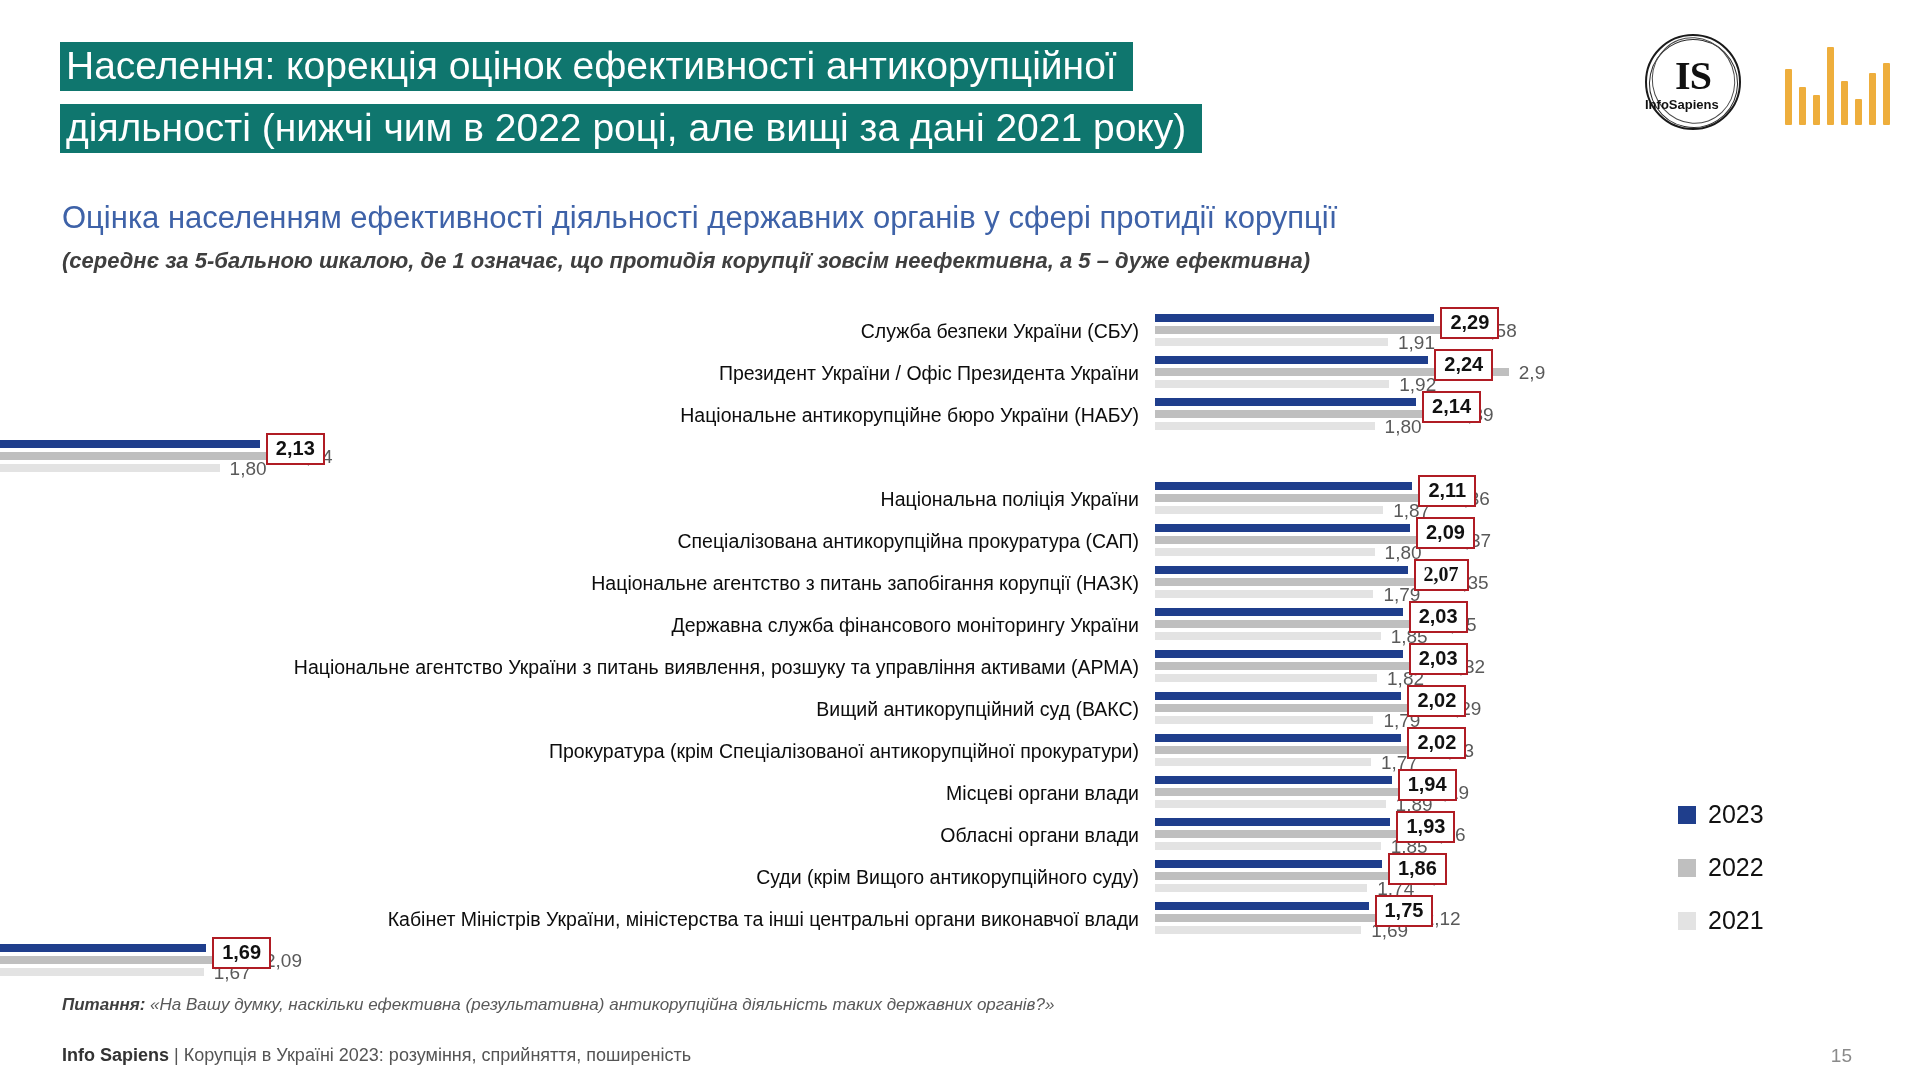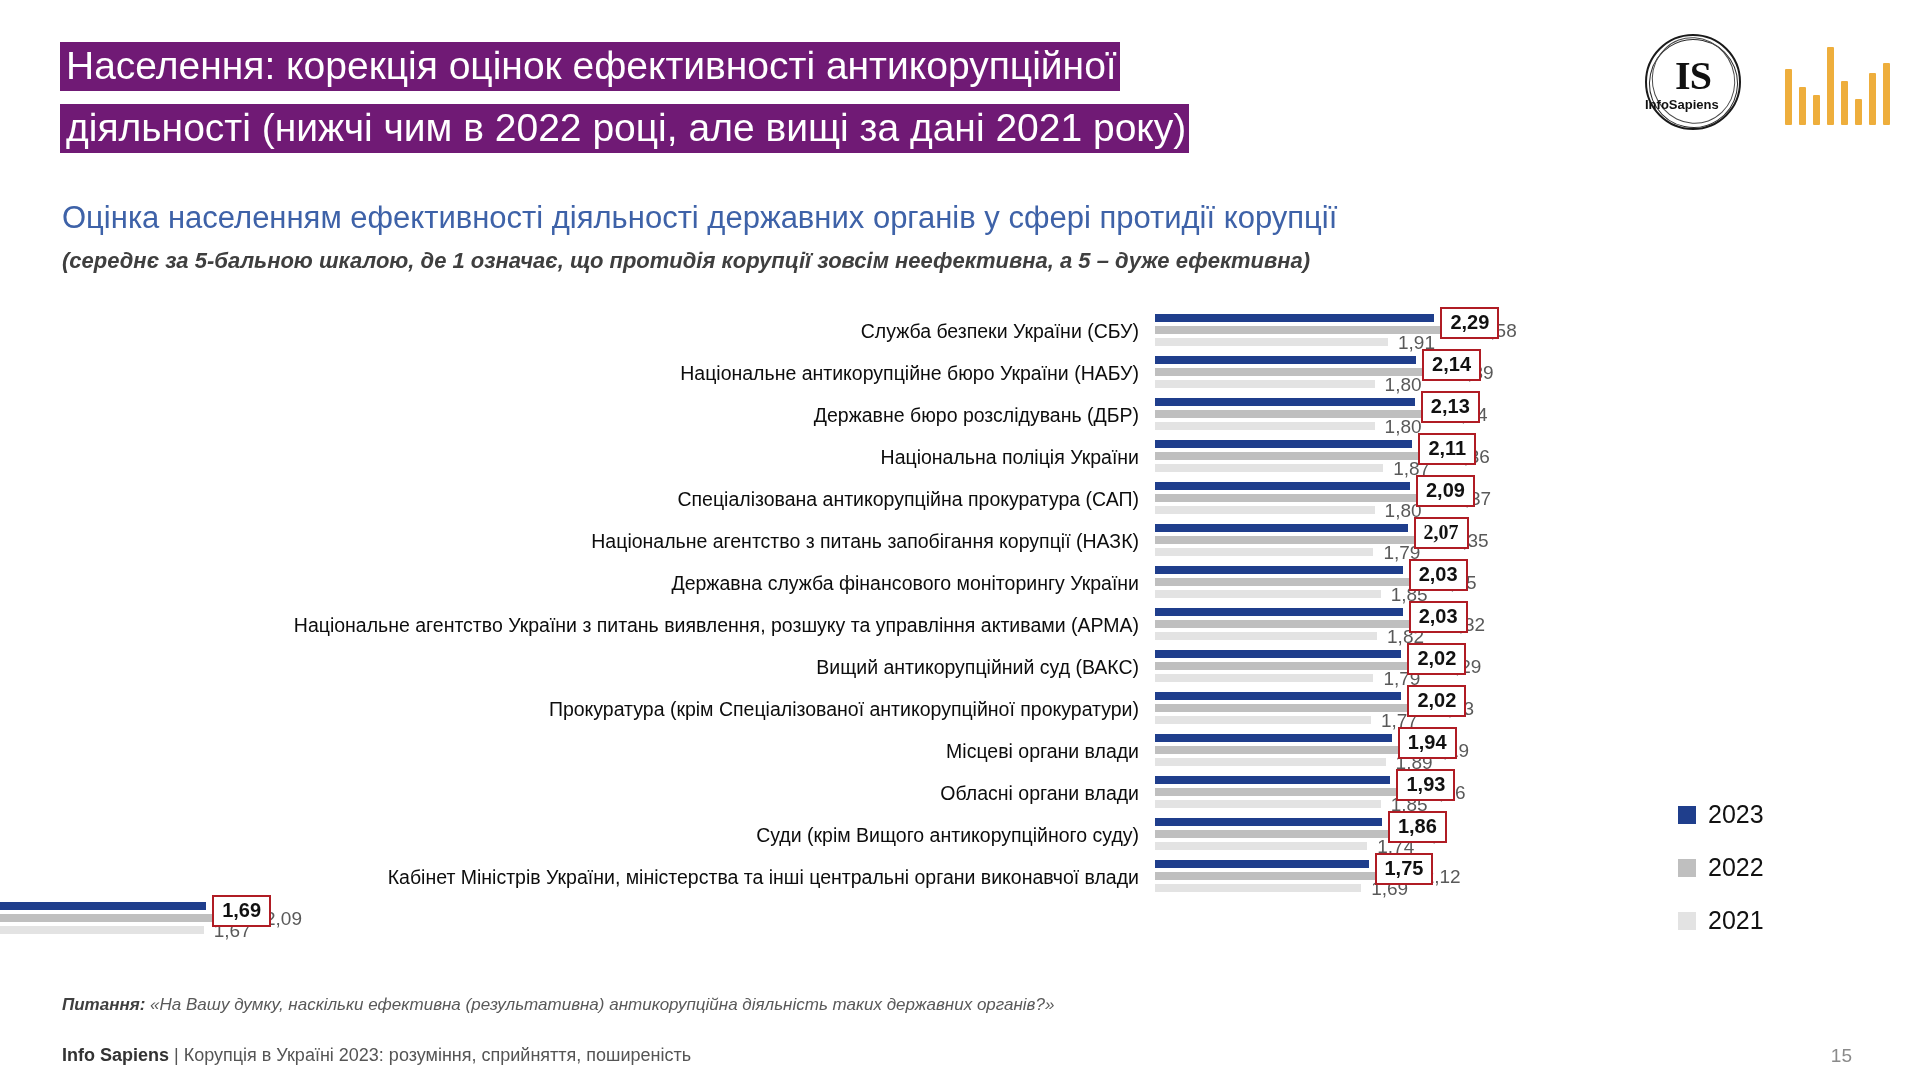--- a/index.html
+++ b/index.html
@@ -10,26 +10,26 @@
     overflow: hidden;
   }
   .slide { position: relative; width: 1920px; height: 1080px; background:#fff; }
 
   
   .title-block {
     position: absolute; left: 60px; top: 40px; width: 1540px;
   }
   .title-line {
     display: inline;
-    background: #701a75;
+    background: #0f766e;
     color: #ffffff;
     font-size: 39px;
     line-height: 52px;
     font-weight: 400;
-    padding: 2px 3px 4px 6px;
+    padding: 2px 16px 4px 6px;
     box-decoration-break: clone;
     -webkit-box-decoration-break: clone;
   }
   .title-wrap { line-height: 56px; }
 
   
   .logo-area { position: absolute; right: 30px; top: 34px; display:flex; align-items:center; gap: 44px; }
   .is-logo { position: relative; width: 96px; height: 96px; }
   .is-ring {
     position: absolute; inset: 0;
@@ -188,32 +188,42 @@
         <div class="bars">
           <div class="bar y2023" style="width: 279.38px; background: rgb(31, 62, 140);"></div>
           <div class="bar y2022" style="width: 314.76px; background: rgb(191, 191, 191);"></div>
           <div class="bar y2021" style="width: 233.02px; background: rgb(227, 227, 227);"></div>
           <div class="val-box" style="left: 285.38px;">2,29</div>
           <div class="val v2022" style="left: 324.76px;">2,58</div>
           <div class="val v2021" style="left: 243.02px;">1,91</div>
         </div>
       </div>
       <div class="row">
+        <div class="cat-label">Президент України / Офіс Президента України</div>
+        <div class="bars">
+          <div class="bar y2023" style="width: 273.28px; background: rgb(31, 62, 140);"></div>
+          <div class="bar y2022" style="width: 353.8px; background: rgb(191, 191, 191);"></div>
+          <div class="bar y2021" style="width: 234.24px; background: rgb(227, 227, 227);"></div>
+          <div class="val-box" style="left: 279.28px;">2,24</div>
+          <div class="val v2022" style="left: 363.8px;">2,9</div>
+          <div class="val v2021" style="left: 244.24px;">1,92</div>
+        </div>
+      </div>
+      <div class="row">
         <div class="cat-label">Національне антикорупційне бюро України (НАБУ)</div>
         <div class="bars">
           <div class="bar y2023" style="width: 261.08px; background: rgb(31, 62, 140);"></div>
           <div class="bar y2022" style="width: 291.58px; background: rgb(191, 191, 191);"></div>
           <div class="bar y2021" style="width: 219.6px; background: rgb(227, 227, 227);"></div>
           <div class="val-box" style="left: 267.08px;">2,14</div>
           <div class="val v2022" style="left: 301.58px;">2,39</div>
           <div class="val v2021" style="left: 229.6px;">1,80</div>
         </div>
       </div>
       <div class="row">
-        <div class="cat-label">Державне бюро розслідувань (ДБР)</div>
         <div class="bars">
           <div class="bar y2023" style="width: 259.86px; background: rgb(31, 62, 140);"></div>
           <div class="bar y2022" style="width: 285.48px; background: rgb(191, 191, 191);"></div>
           <div class="bar y2021" style="width: 219.6px; background: rgb(227, 227, 227);"></div>
           <div class="val-box" style="left: 265.86px;">2,13</div>
           <div class="val v2022" style="left: 295.48px;">2,34</div>
           <div class="val v2021" style="left: 229.6px;">1,80</div>
         </div>
       </div>
       <div class="row">

